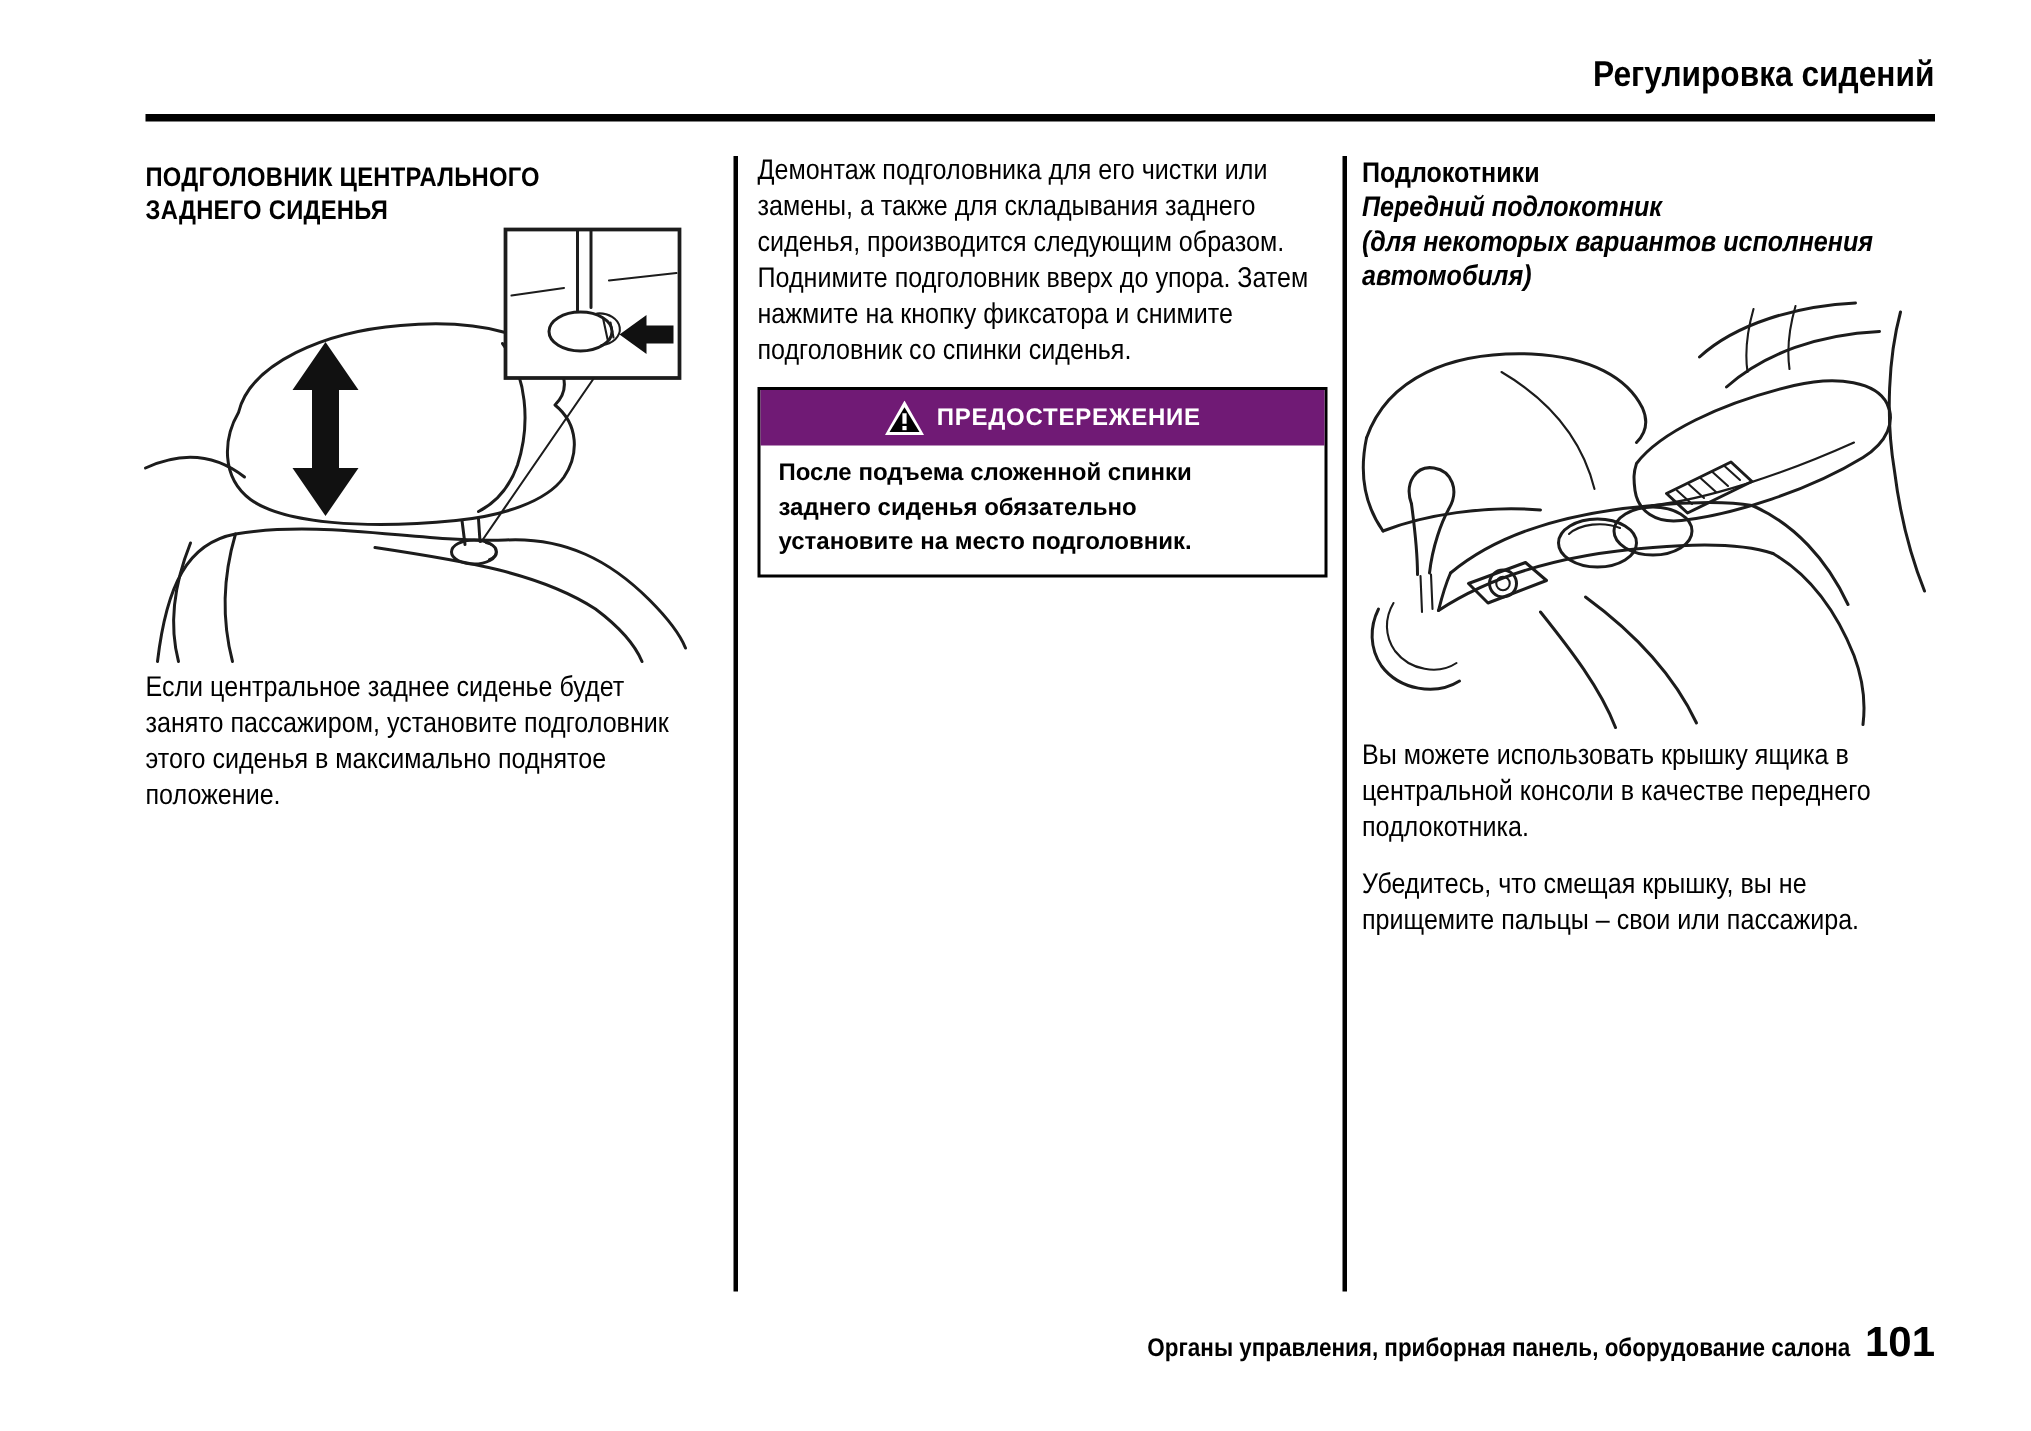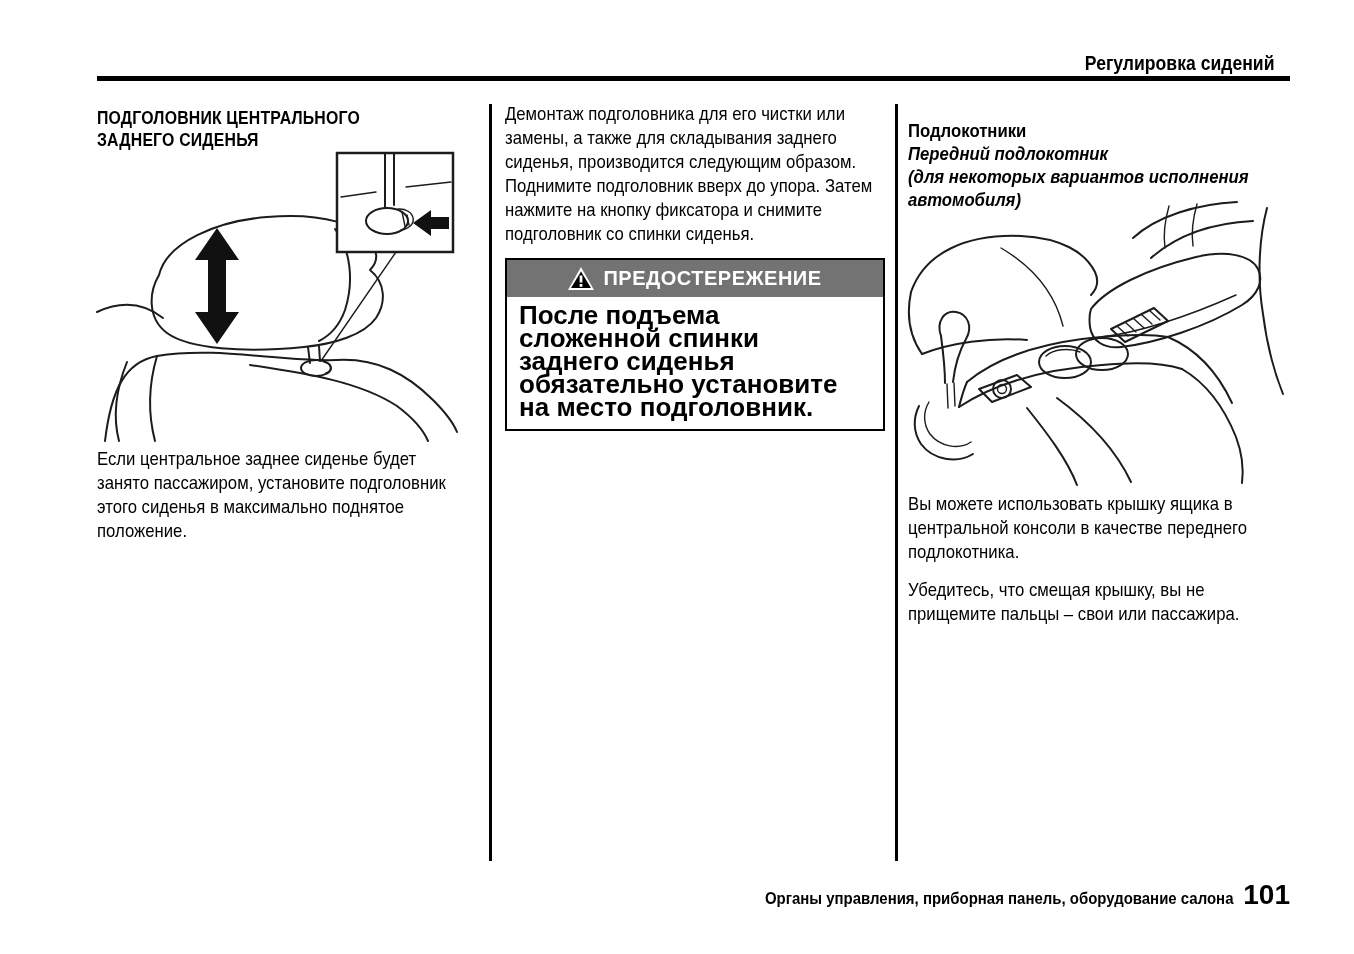--- a/index.html
+++ b/index.html
@@ -5,54 +5,54 @@
   html,body{margin:0;padding:0;background:#e8e8e8;}
   .page{
     position:relative;width:1354px;height:954px;background:#ffffff;color:#000;
     font-family:"Liberation Sans", sans-serif;overflow:hidden;margin:0 auto;
   }
   
   .cond{transform:scaleX(0.88);transform-origin:0 0;}
   .cond-r{display:inline-block;transform:scaleX(0.88);transform-origin:100% 50%;}
 
   .title{
-    position:absolute;top:36px;right:64px;margin:16px;
-    font-size:20px;font-weight:bold;white-space:nowrap;
+    position:absolute;top:36px;right:64px;margin:0;
+    font-size:24px;font-weight:bold;white-space:nowrap;
   }
   .rule{position:absolute;left:97px;top:76px;width:1193px;height:5px;background:#000;}
   .divider{position:absolute;top:104px;width:3px;height:757px;background:#000;}
   .d1{left:489px;}
   .d2{left:895px;}
 
   .colhead1{
     position:absolute;left:97px;top:108px;margin:0;width:360px;
     font-size:18px;font-weight:bold;line-height:1.22;letter-spacing:.2px;
   }
   .illus{position:absolute;}
   .illus1{left:95px;top:150px;width:370px;height:293px;}
   .illus2{left:905px;top:196px;width:380px;height:290px;}
 
   .body{margin:0;font-size:19px;line-height:24px;font-weight:400;}
   .p-left{position:absolute;left:97px;top:447px;width:420px;}
   .p-mid{position:absolute;left:505px;top:102px;width:432px;}
   .p-r1{position:absolute;left:908px;top:492px;width:434px;}
   .p-r2{position:absolute;left:908px;top:578px;width:434px;}
 
-  .r-head{position:absolute;left:908px;top:119px;width:400px;}
+  .r-head{position:absolute;left:908px;top:104px;width:400px;}
   .r-head h2{margin:0;font-size:19px;font-weight:bold;line-height:23px;}
   .r-head h3{margin:0;font-size:19px;font-weight:bold;font-style:italic;line-height:23px;}
 
   .warning{position:absolute;left:505px;top:258px;width:380px;border:2px solid #000;box-sizing:border-box;background:#fff;}
   .warning-bar{
-    height:37px;background:#737373;color:#fff;display:flex;align-items:center;justify-content:center;gap:9px;
-    font-size:20px;font-weight:bold;letter-spacing:.5px;
+    height:37px;background:#701a75;color:#fff;display:flex;align-items:center;justify-content:center;gap:9px;
+    font-size:16px;font-weight:bold;letter-spacing:.5px;
   }
   .w-icon{display:flex;align-items:center;}
   .warning-text{
-    margin:0;padding:7px 34px 10px 12px;font-size:26px;font-weight:bold;line-height:23px;
+    margin:0;padding:7px 34px 10px 12px;font-size:16px;font-weight:bold;line-height:23px;
   }
 
   .footer{position:absolute;top:879px;right:64px;display:flex;align-items:baseline;gap:10px;}
   .f-label{font-size:17px;font-weight:bold;white-space:nowrap;}
   .f-num{font-size:28px;font-weight:bold;}
 
   svg .ln{fill:none;stroke:#1c1c1c;stroke-width:2;stroke-linecap:round;stroke-linejoin:round;}
   svg .thin{stroke-width:1.4;}
   svg .blk{fill:#111;stroke:none;}
 </style>

